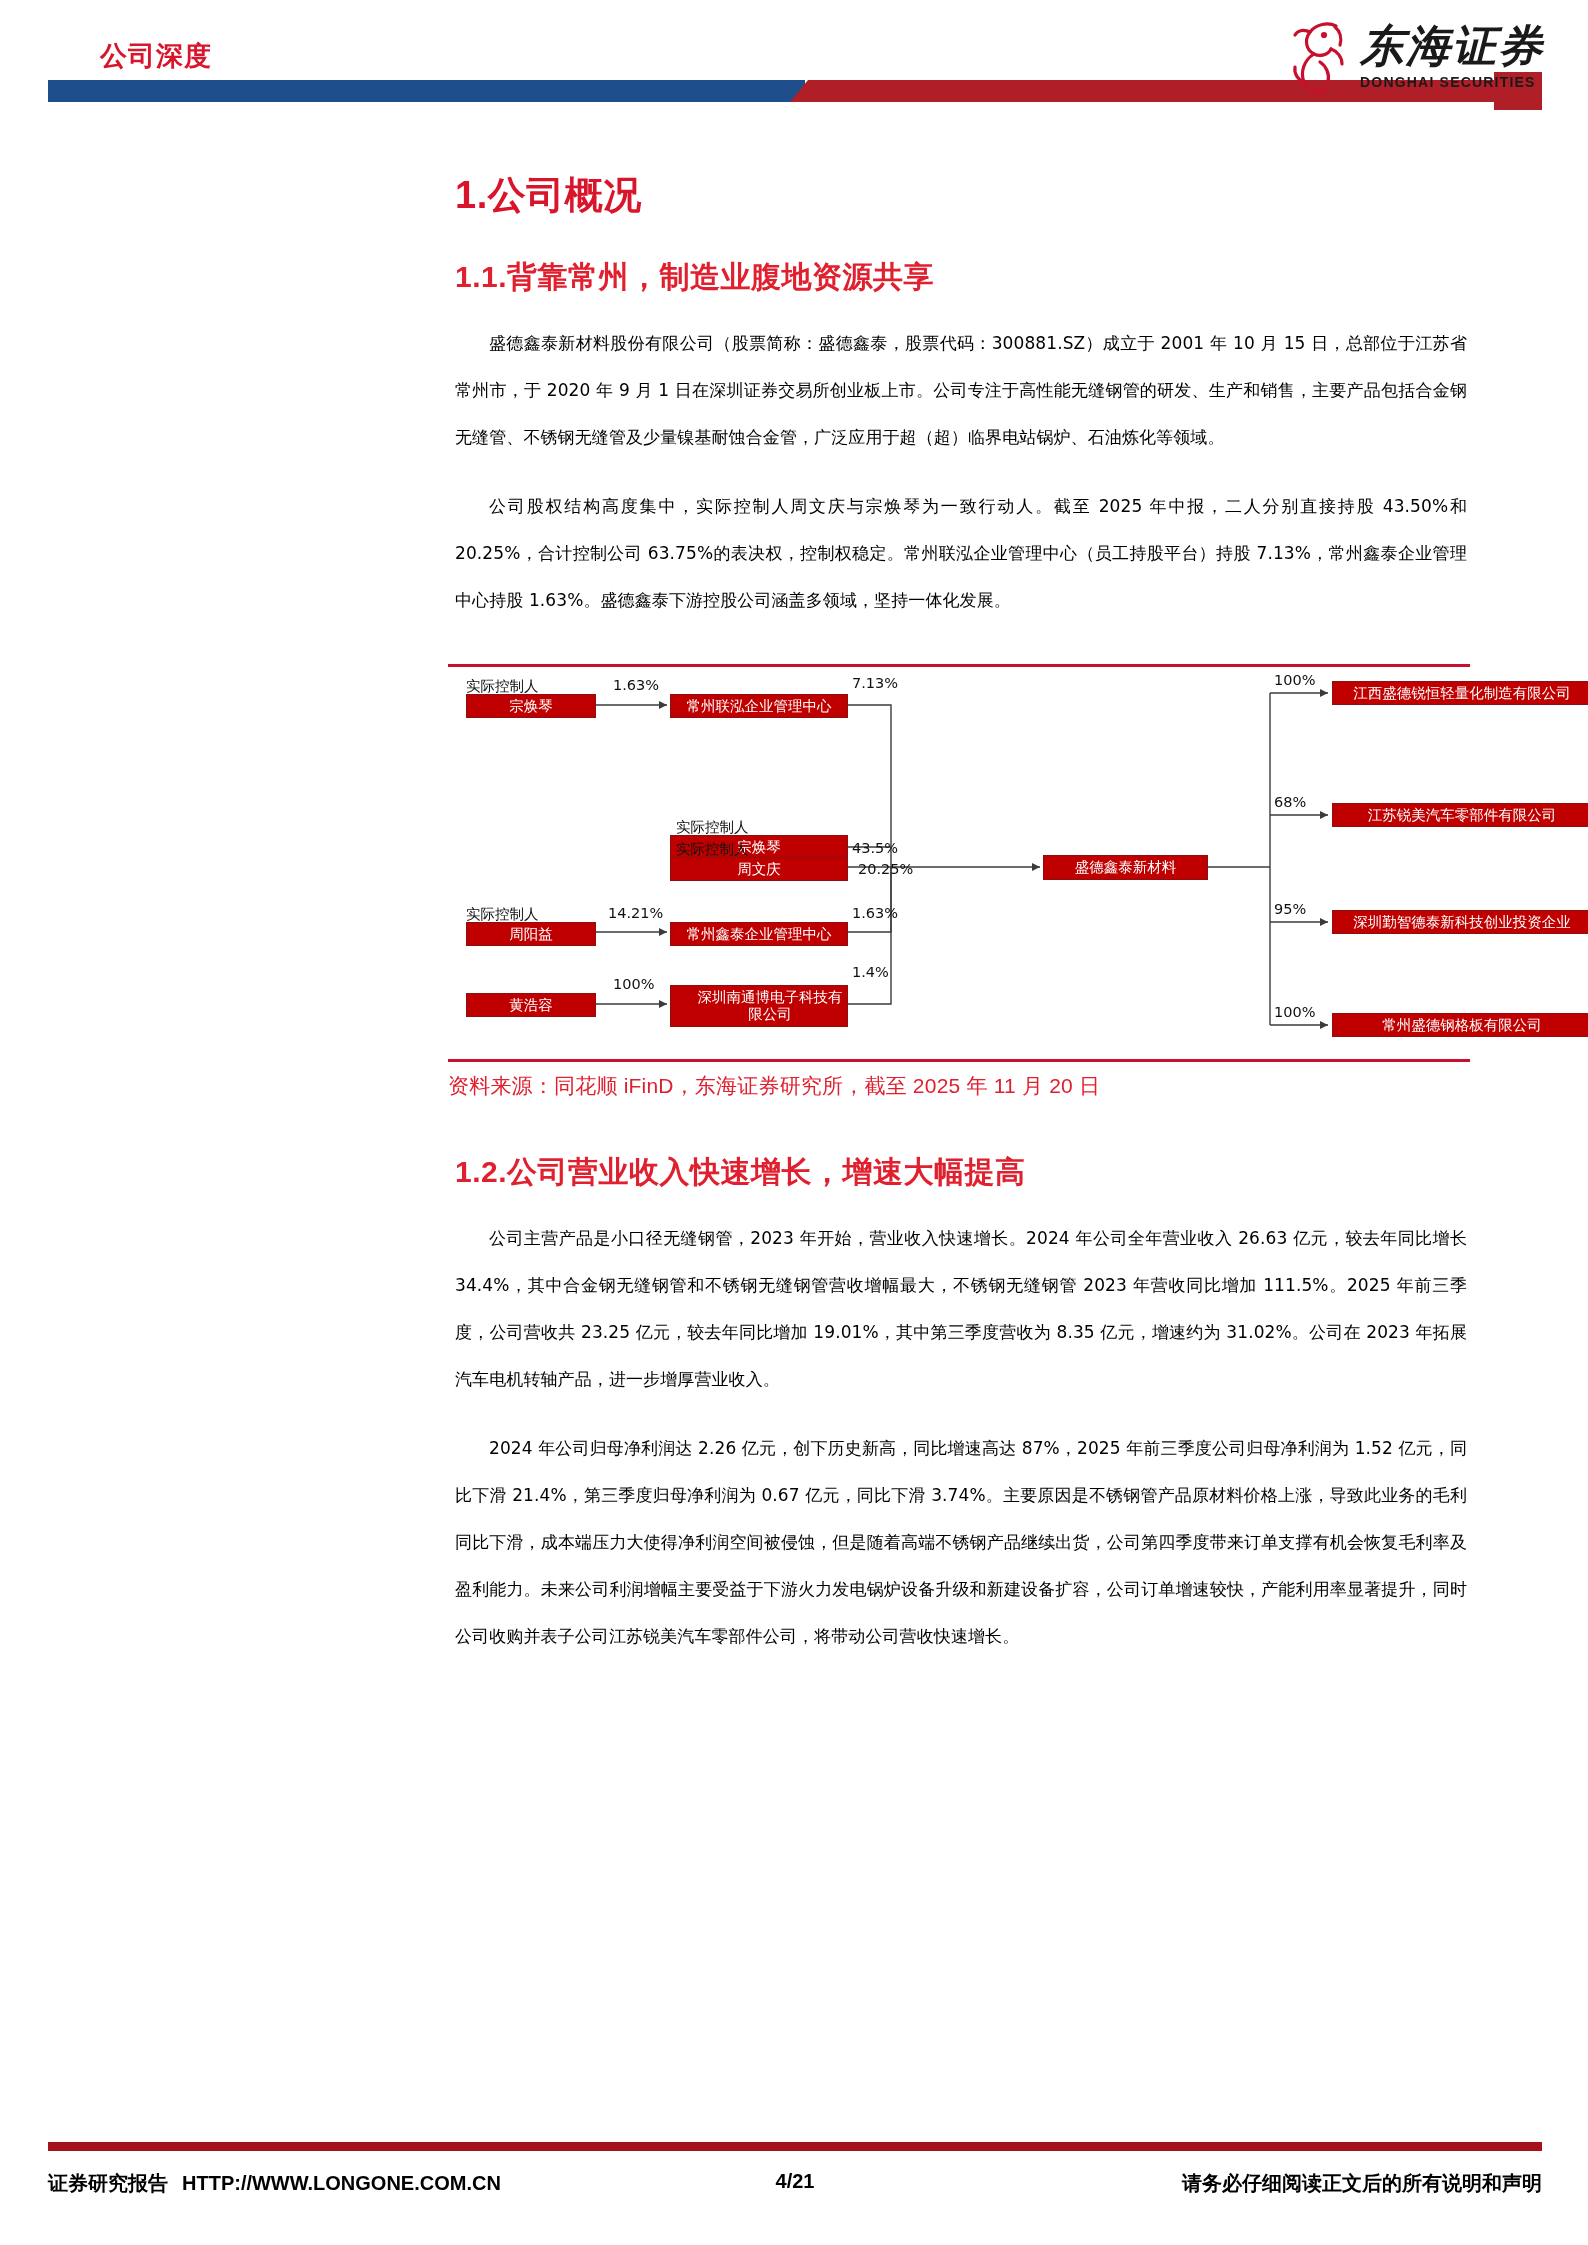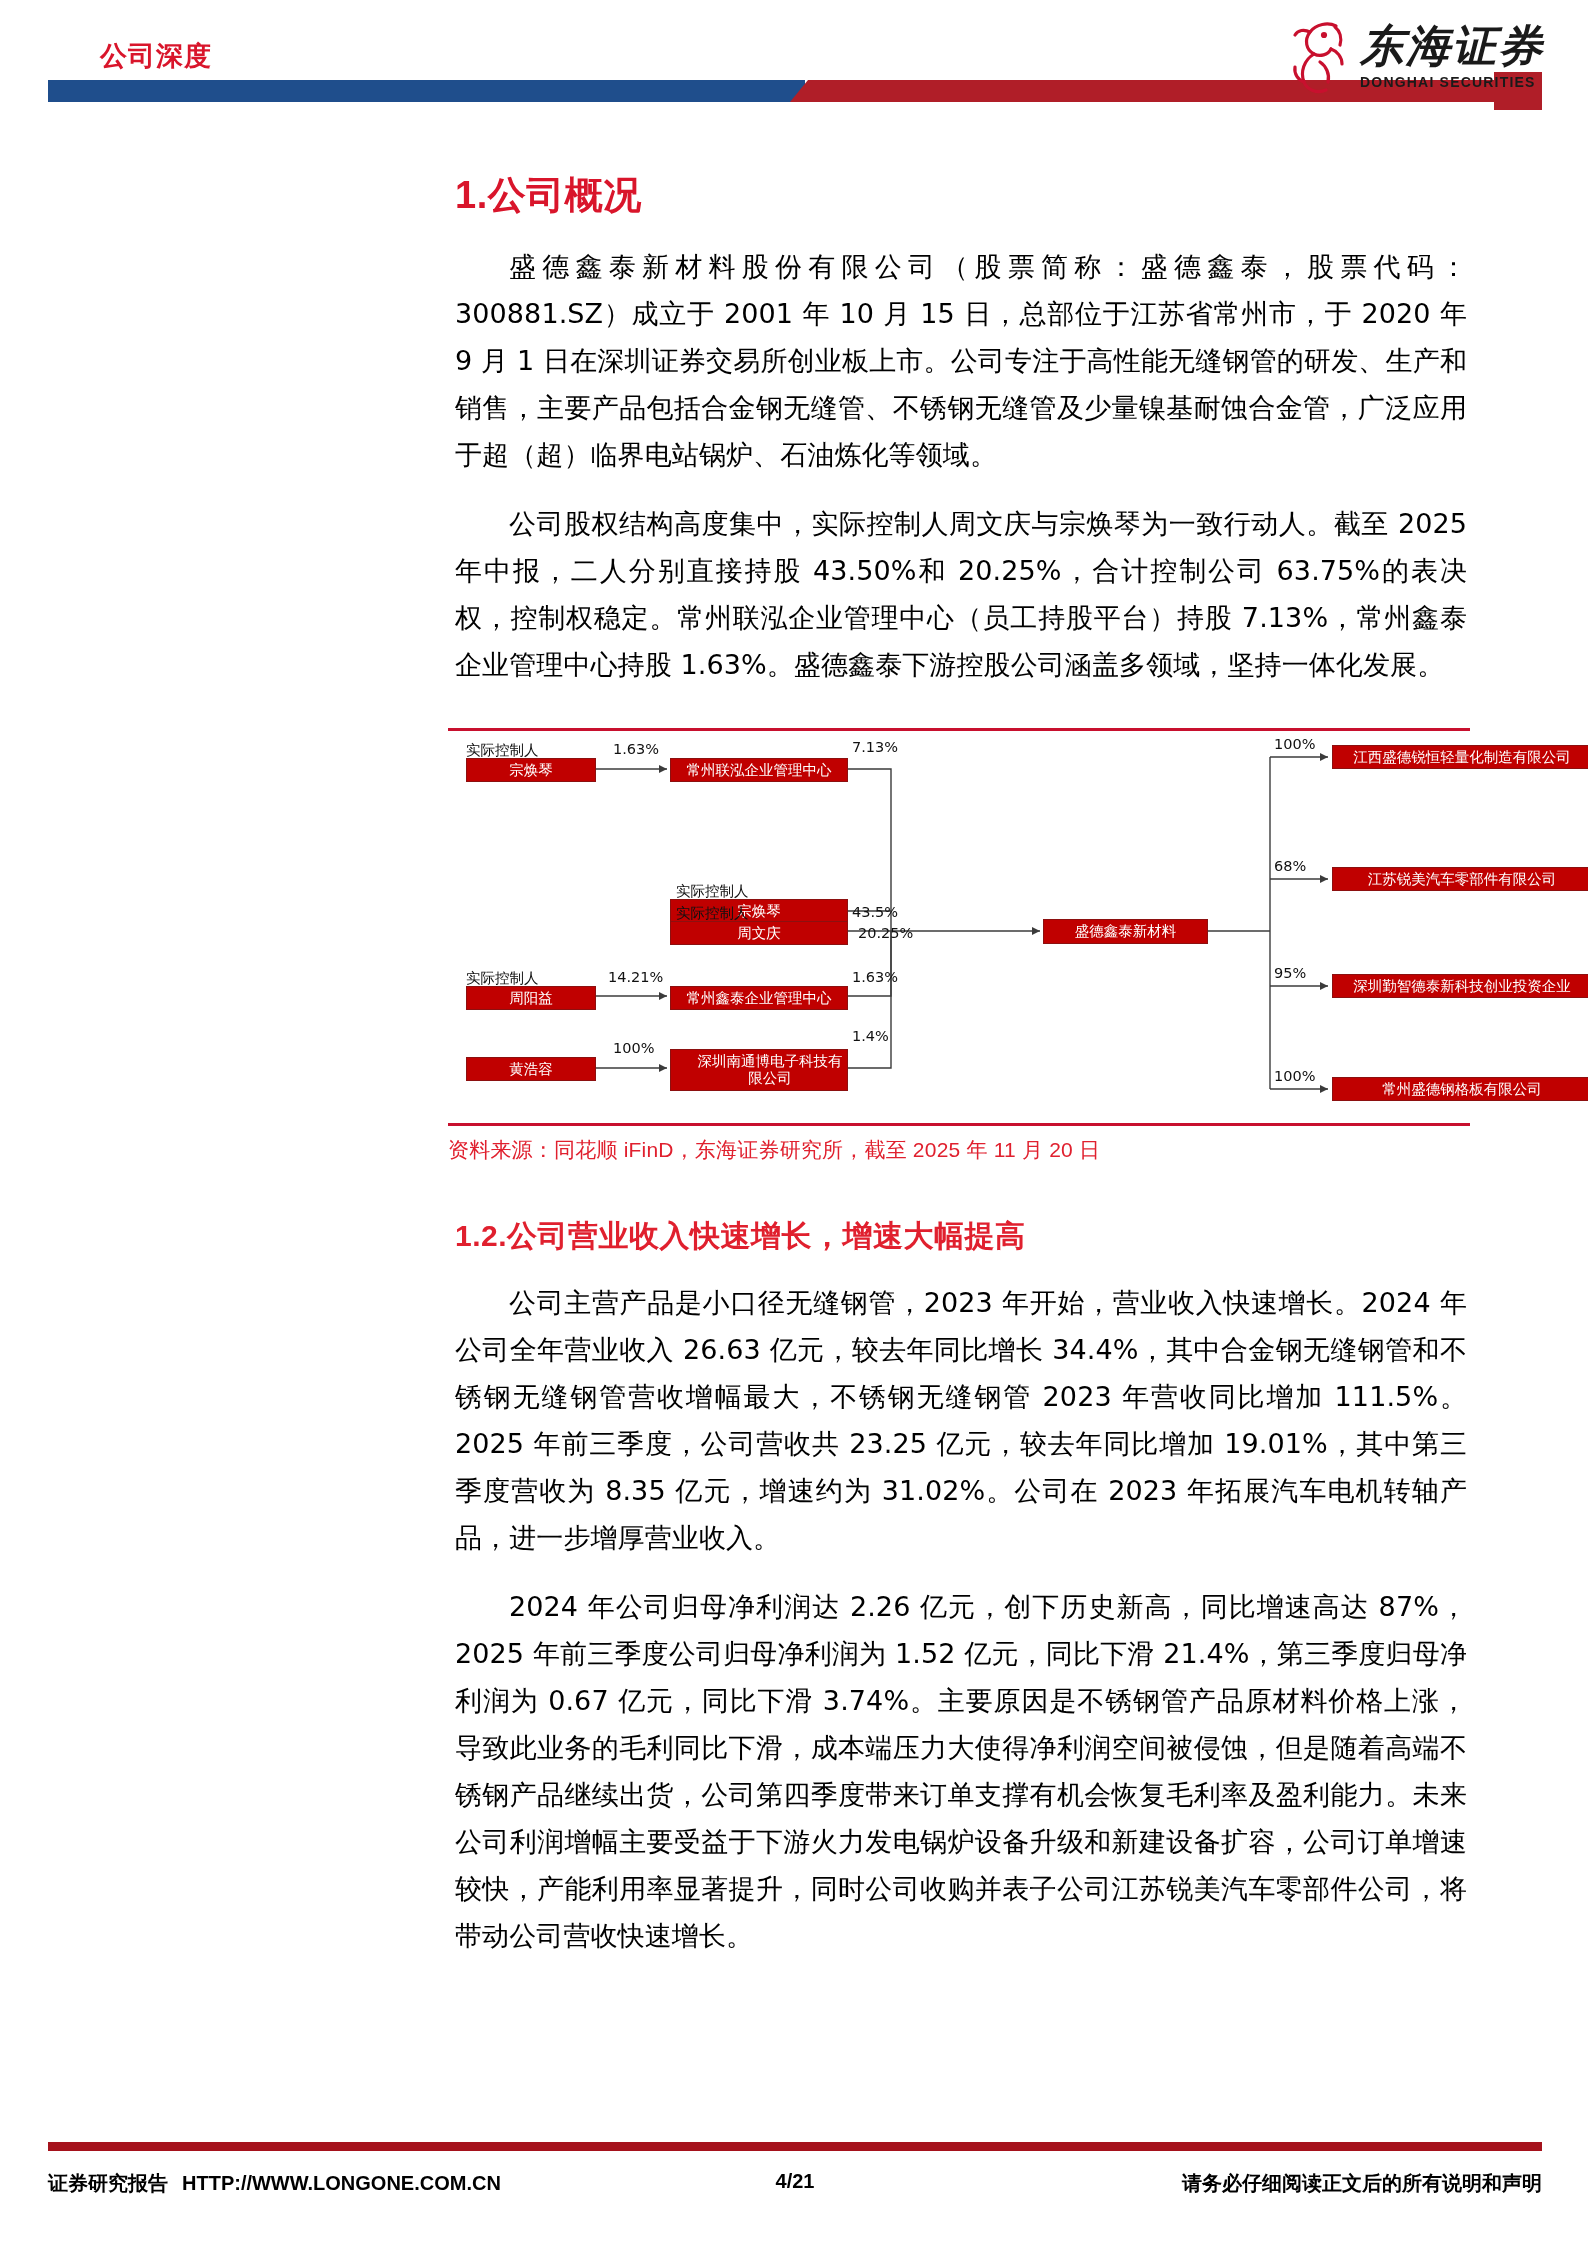--- a/index.html
+++ b/index.html
@@ -105,21 +105,21 @@
   .h2 {
     color: #e0202e;
     font-size: 30px;
     font-weight: bold;
     margin: 36px 0 0 455px;
     letter-spacing: 0.5px;
   }
   .para {
     width: 1012px;
     margin: 22px 0 0 455px;
-    font-size: 27px;
+    font-size: 17px;
     line-height: 47px;
     text-align: justify;
     text-indent: 2em;
     font-family: "DejaVu Sans", "Liberation Sans", sans-serif;
     letter-spacing: 0.1px;
   }
 
   
   .figure-block {
     margin: 40px 0 0 448px;
@@ -258,20 +258,21 @@
       <div class="logo-text-zh">东海证券</div>
       <div class="logo-text-en">DONGHAI SECURITIES</div>
     </div>
   </div>
 </div>
 
 <div class="content">
 
   <div class="h1">1.公司概况</div>
 
+  <div class="h2">1.1.背靠常州，制造业腹地资源共享</div>
 
   <div class="para">盛德鑫泰新材料股份有限公司（股票简称：盛德鑫泰，股票代码：300881.SZ）成立于 2001 年 10 月 15 日，总部位于江苏省常州市，于 2020 年 9 月 1 日在深圳证券交易所创业板上市。公司专注于高性能无缝钢管的研发、生产和销售，主要产品包括合金钢无缝管、不锈钢无缝管及少量镍基耐蚀合金管，广泛应用于超（超）临界电站锅炉、石油炼化等领域。</div>
 
   <div class="para">公司股权结构高度集中，实际控制人周文庆与宗焕琴为一致行动人。截至 2025 年中报，二人分别直接持股 43.50%和 20.25%，合计控制公司 63.75%的表决权，控制权稳定。常州联泓企业管理中心（员工持股平台）持股 7.13%，常州鑫泰企业管理中心持股 1.63%。盛德鑫泰下游控股公司涵盖多领域，坚持一体化发展。</div>
 
   <div class="figure-block">
     <div class="fig-rule-top"></div>
 
     <div class="fig-canvas">
       <svg class="fig-svg" viewBox="0 0 1022 390" xmlns="http://www.w3.org/2000/svg">

